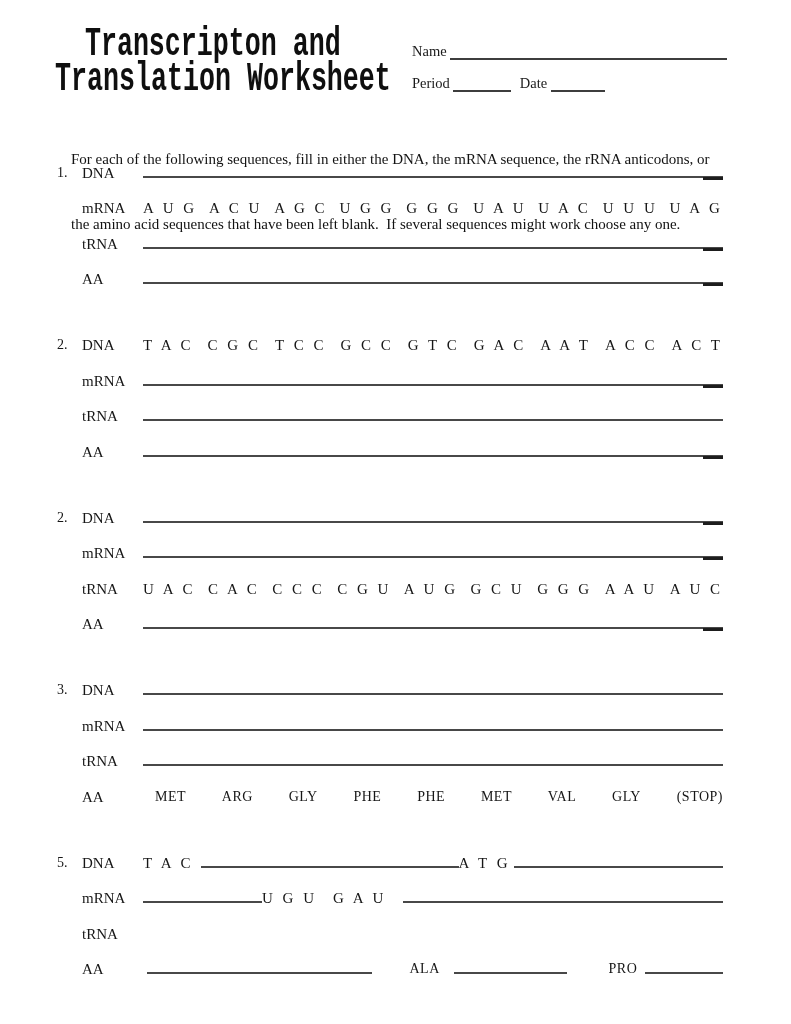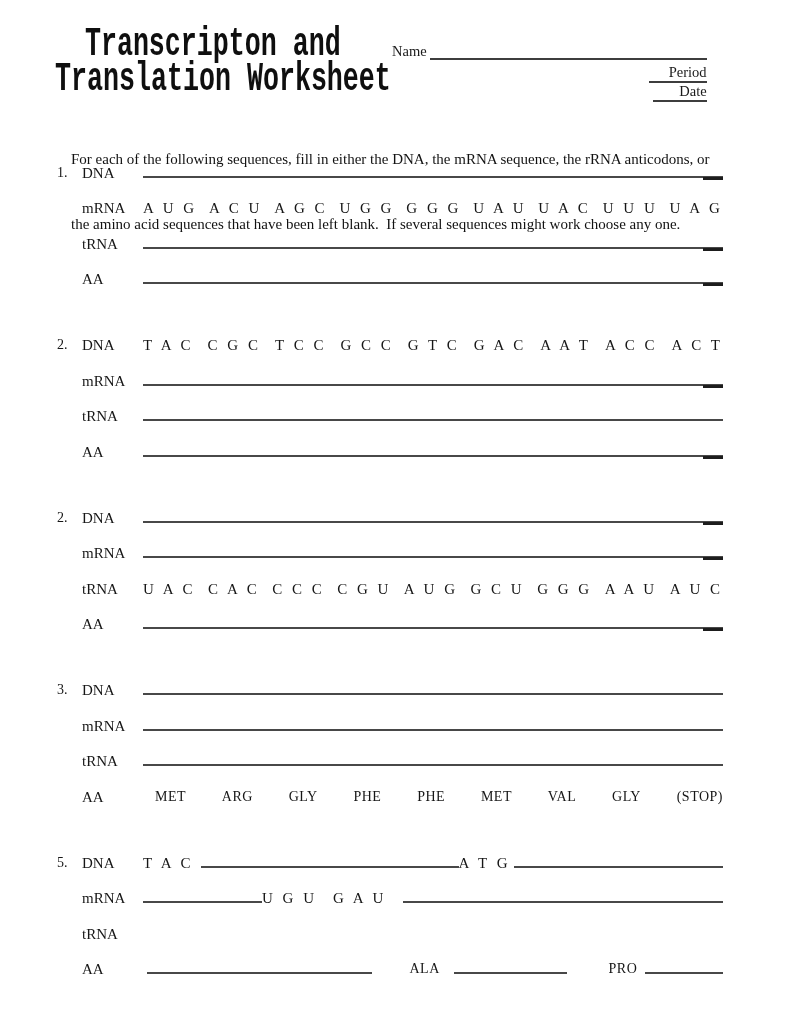--- a/index.html
+++ b/index.html
@@ -9,23 +9,23 @@
   }
   
   .title {
     position:absolute; left:55px; top:27px;
     font-family:"Liberation Mono", monospace; font-weight:700;
     font-size:41px; line-height:35px; white-space:nowrap;
     transform:scaleX(0.65); transform-origin:left top; color:#0f0f0f;
   }
   .title .t1 { padding-left:46px; }
   
-  .hdr-fields { position:absolute; left:392px; top:40px; font-size:14.5px; color:#1a1a1a; }
+  .hdr-fields { position:absolute; left:412px; top:40px; font-size:14.5px; color:#1a1a1a; }
   .hdr-row { display:flex; align-items:flex-end; height:20px; }
-  .hdr-row + .hdr-row { margin-top:4px;flex-direction:column; }
+  .hdr-row + .hdr-row { margin-top:12px; }
   .hline { border-bottom:2px solid #3d3d3d; height:13px; }
   .name-line { width:277px; margin-left:3px; }
   .period-line { width:58px; margin-left:3px; }
   .date-lbl { margin-left:9px; }
   .date-line { width:54px; margin-left:4px; }
   
   .instructions {
     position:absolute; left:71px; top:106px;
     font-size:15px; line-height:21.5px; white-space:pre; color:#121212;
   }

